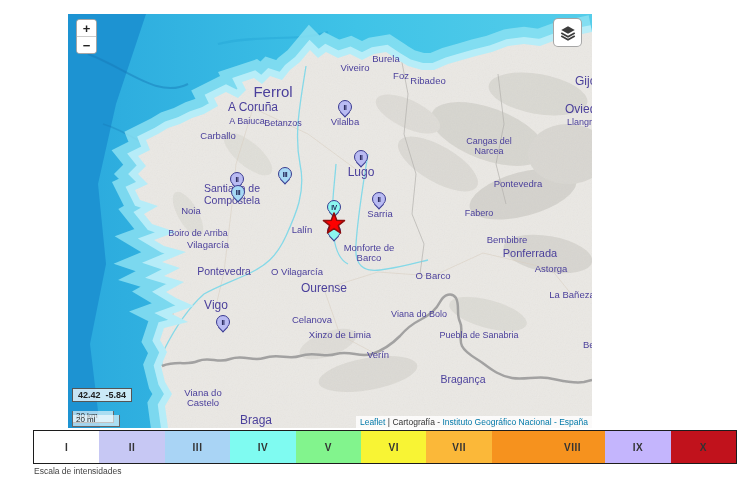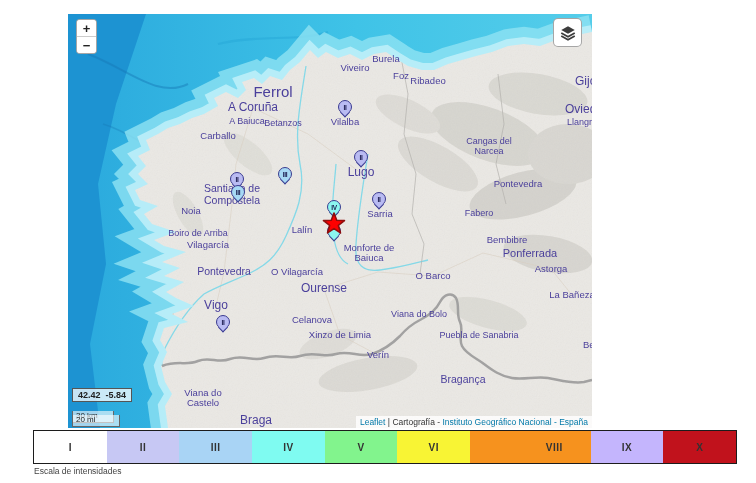--- a/index.html
+++ b/index.html
@@ -195,21 +195,21 @@
           <div>Vilagarcía</div>
         </div>
         <div class="maplabel" style="left: 439px; top: 226px; font-size: 9.5px;">
           <div>Bembibre</div>
         </div>
         <div class="maplabel" style="left: 415px; top: 239px; font-size: 11px; margin-left: 47px;">
           <div>Ponferrada</div>
         </div>
         <div class="maplabel" style="left: 301px; top: 239px; font-size: 9.5px;">
           <div>Monforte de</div>
-          <div>Baiuca</div>
+          <div>Barco</div>
         </div>
         <div class="maplabel" style="left: 156px; top: 258px; font-size: 10.5px;">
           <div>Pontevedra</div>
         </div>
         <div class="maplabel" style="left: 229px; top: 258px; font-size: 9.5px;">
           <div>O Vilagarcía</div>
         </div>
         <div class="maplabel" style="left: 365px; top: 262px; font-size: 9.5px;">
           <div>O Barco</div>
         </div>
@@ -290,19 +290,20 @@
     <div class="attribution"><span class="lnk">Leaflet</span><span> | Cartografía - </span><span class="lnk">Instituto Geográfico Nacional - España</span></div>
   </div>
 
   <div class="legend" id="legend">
       <div class="seg" style="background: rgb(255, 255, 255);">I</div>
       <div class="seg" style="background: rgb(199, 200, 244);">II</div>
       <div class="seg" style="background: rgb(169, 212, 245);">III</div>
       <div class="seg" style="background: rgb(127, 251, 241);">IV</div>
       <div class="seg" style="background: rgb(130, 244, 141);">V</div>
       <div class="seg" style="background: rgb(248, 244, 52);">VI</div>
+      <div class="seg" style="background: rgb(251, 184, 57);">VII</div>
       <div class="seg" style="background: rgb(246, 146, 30); padding-left: 48px;">VIII</div>
       <div class="seg" style="background: #c4b5fd;">IX</div>
       <div class="seg" style="background: rgb(193, 18, 28);">X</div>
     </div>
   <div class="legend-title">Escala de intensidades</div>
 
 </div>
 
 </body></html>

